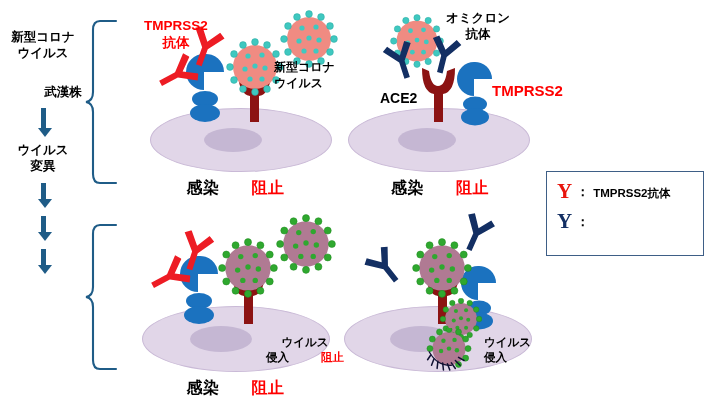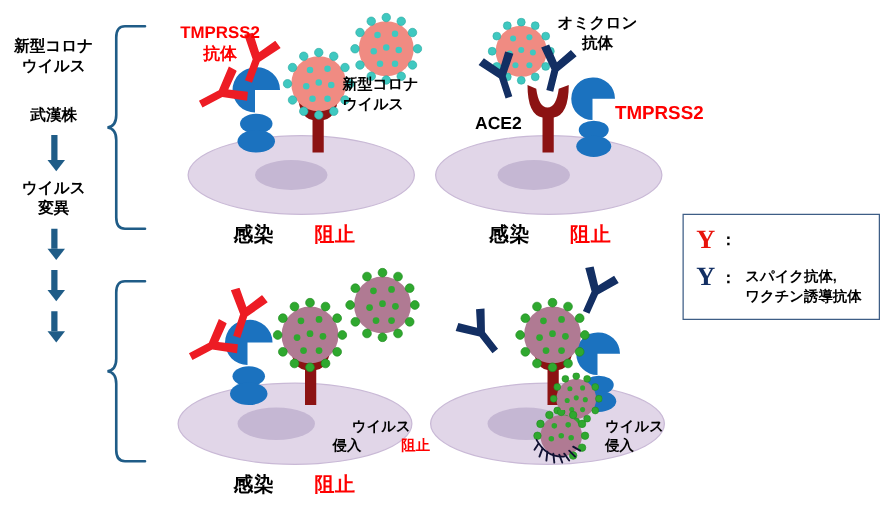--- a/index.html
+++ b/index.html
@@ -64,21 +64,21 @@
   .title-tm{color:#FF0000;font-size:15px;font-weight:bold;white-space:nowrap;}
 </style>
 </head>
 <body>
 
 <div class="abs" id="timeline" style="left:0;top:0;width:86px;height:408px;">
 
   <div class="abs lbl tl-text" style="left:0;top:30px;width:86px;">新型コロナ
 ウイルス</div>
 
-  <div class="abs lbl tl-text" style="left:0;top:85px;width:86px;">武漢株</div>
+  <div class="abs lbl tl-text" style="left:0;top:85px;width:86px;padding-left:20px;">武漢株</div>
 
   <div class="abs arrow-down" style="left:38px;top:108px;">
     <div class="shaft" style="height:20px;"></div>
       <div class="head"></div>
   </div>
 
   <div class="abs lbl tl-text" style="left:0;top:143px;width:86px;">ウイルス
 変異</div>
 
   <div class="abs arrow-down" style="left:38px;top:183px;">
@@ -454,21 +454,20 @@
 侵入</span><span class="blu"></span>
   </div>
 
 </div>
 
 <div class="abs" id="legend" style="left:546px;top:171px;width:158px;height:85px;padding:9px 8px 0 10px;">
 
   <div class="leg-row" style="margin-bottom:9px;">
     <span class="leg-y r">Y</span>
     <span class="leg-colon" style="padding-top:4px;">：</span>
+    <span class="leg-txt" style="padding-top:5px;">TMPRSS2抗体</span>
   </div>
 
   <div class="leg-row">
     <span class="leg-y b">Y</span>
     <span class="leg-colon" style="padding-top:4px;">：</span>
-    <span class="leg-txt" style="padding-top:4px;padding-left:3px;">スパイク抗体,
-ワクチン誘導抗体</span>
   </div>
 </div>
 
 </body></html>

